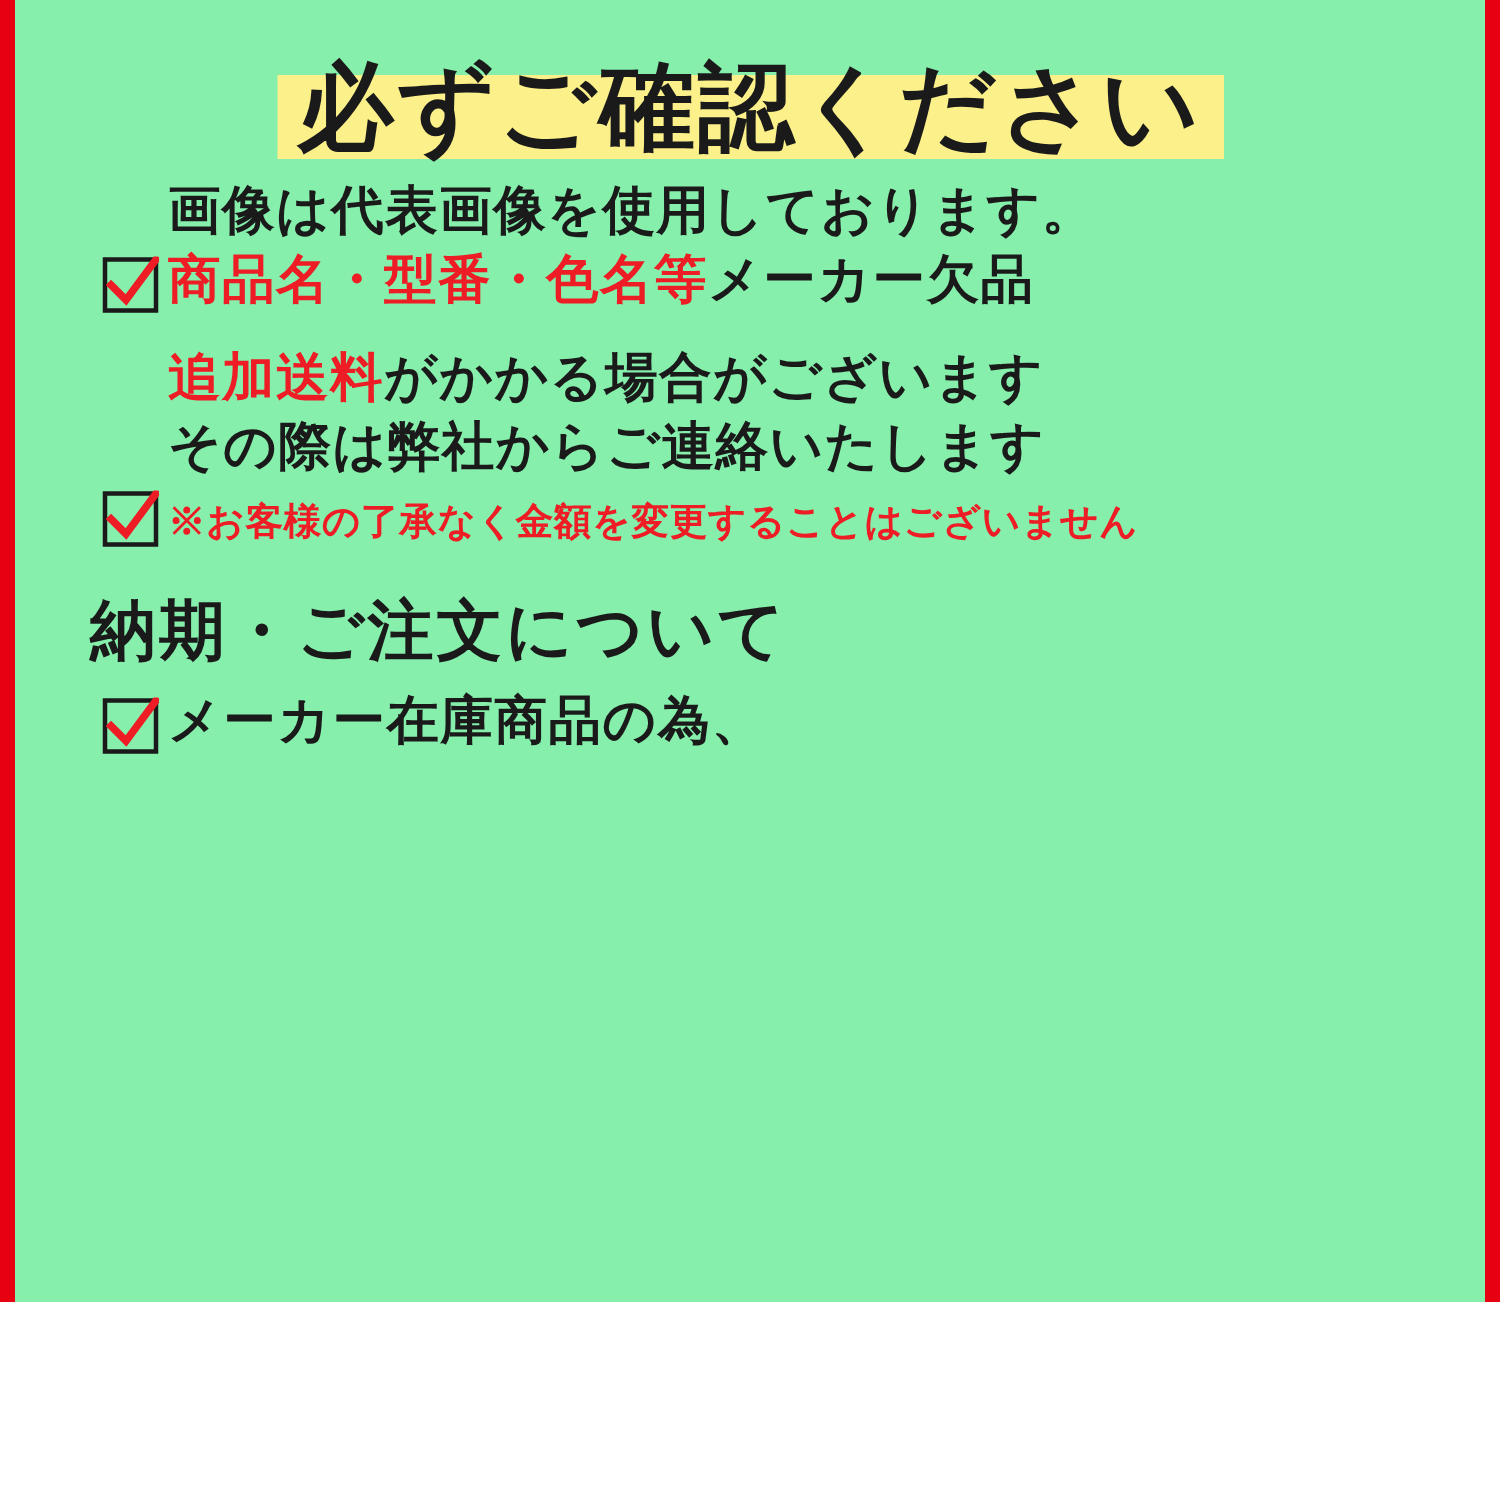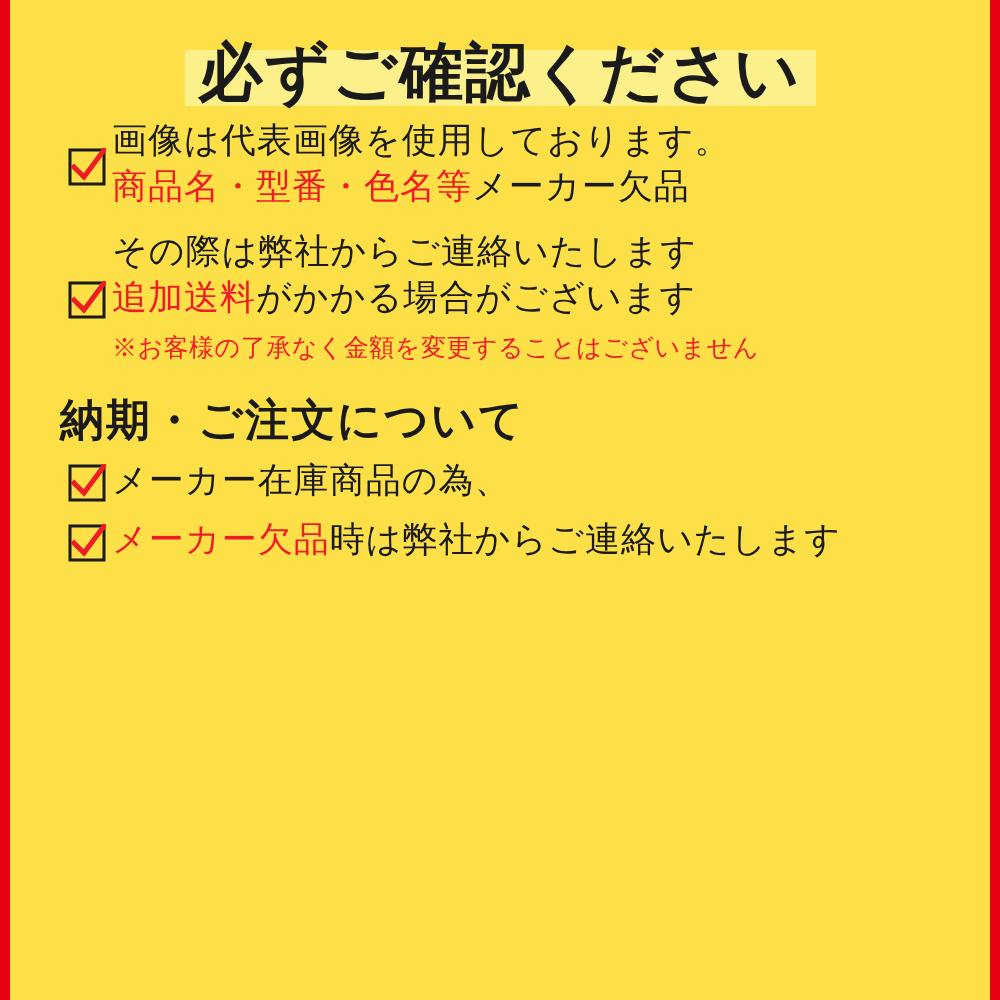--- a/index.html
+++ b/index.html
@@ -3,22 +3,22 @@
 <meta charset="utf-8">
 <style>
   html, body {
     margin: 0;
     padding: 0;
     background: #ffffff;
   }
   .page {
     position: relative;
     width: 1000px;
-    height: 1000px;
-    background: #fde047;
+    height: 868px;
+    background: #86efac;
     box-sizing: border-box;
     font-family: "Liberation Serif", "DejaVu Serif", serif;
     overflow: hidden;
   }
   
   .edge {
     position: absolute;
     top: 0;
     bottom: 0;
     width: 10px;
@@ -74,22 +74,23 @@
     color: #1a1a1a;
     letter-spacing: 2px;
     margin: 30px 0 6px 22px;
     font-family: "DejaVu Serif", "Liberation Serif", serif;
   }
   #sec2-title { margin-top: 26px; }
 
   
   .item {
     display: flex;
-    align-items: center;
+    align-items: flex-end;
     margin: 8px 0 0 30px;
+    font-weight: bold;
   }
   .check {
     flex: 0 0 auto;
     width: 38px;
     height: 38px;
     margin-top: 6px;
     margin-right: 6px;
     position: relative;
   }
   .check svg { display: block; }
@@ -155,52 +156,39 @@
     <div class="gap-sm"></div>
 
     <div class="item">
       <span class="check">
         <svg width="38" height="38" viewBox="0 0 38 38">
           <rect x="2" y="2" width="34" height="34" fill="none" stroke="#1a1a1a" stroke-width="3"></rect>
           <path d="M6 19 L16 29 L36 2" fill="none" stroke="#ee1c25" stroke-width="5" stroke-linecap="square"></path>
         </svg>
       </span>
       <span class="lines">
-        <div class="line">その際は弊社からご連絡いたします</div>
         <div class="line">
           <span class="red">追加送料</span><span>がかかる場合がございます</span>
         </div>
+        <div class="line">その際は弊社からご連絡いたします</div>
         <div class="note">※お客様の了承なく金額を変更することはございません</div>
       </span>
     </div>
 
     <div class="section-title" id="sec2-title">納期・ご注文について</div>
 
     <div class="item">
       <span class="check">
         <svg width="38" height="38" viewBox="0 0 38 38">
           <rect x="2" y="2" width="34" height="34" fill="none" stroke="#1a1a1a" stroke-width="3"></rect>
           <path d="M6 19 L16 29 L36 2" fill="none" stroke="#ee1c25" stroke-width="5" stroke-linecap="square"></path>
         </svg>
       </span>
       <span class="lines">
         <div class="line">メーカー在庫商品の為、</div>
       </span>
     </div>
 
     <div class="gap-sm"></div>
 
-    <div class="item">
-      <span class="check">
-        <svg width="38" height="38" viewBox="0 0 38 38">
-          <rect x="2" y="2" width="34" height="34" fill="none" stroke="#1a1a1a" stroke-width="3"></rect>
-          <path d="M6 19 L16 29 L36 2" fill="none" stroke="#ee1c25" stroke-width="5" stroke-linecap="square"></path>
-        </svg>
-      </span>
-      <span class="lines">
-        <div class="line">
-          <span class="red">メーカー欠品</span><span>時は弊社からご連絡いたします</span>
-        </div>
-      </span>
-    </div>
 
   </div>
 </div>
 
 </body></html>

